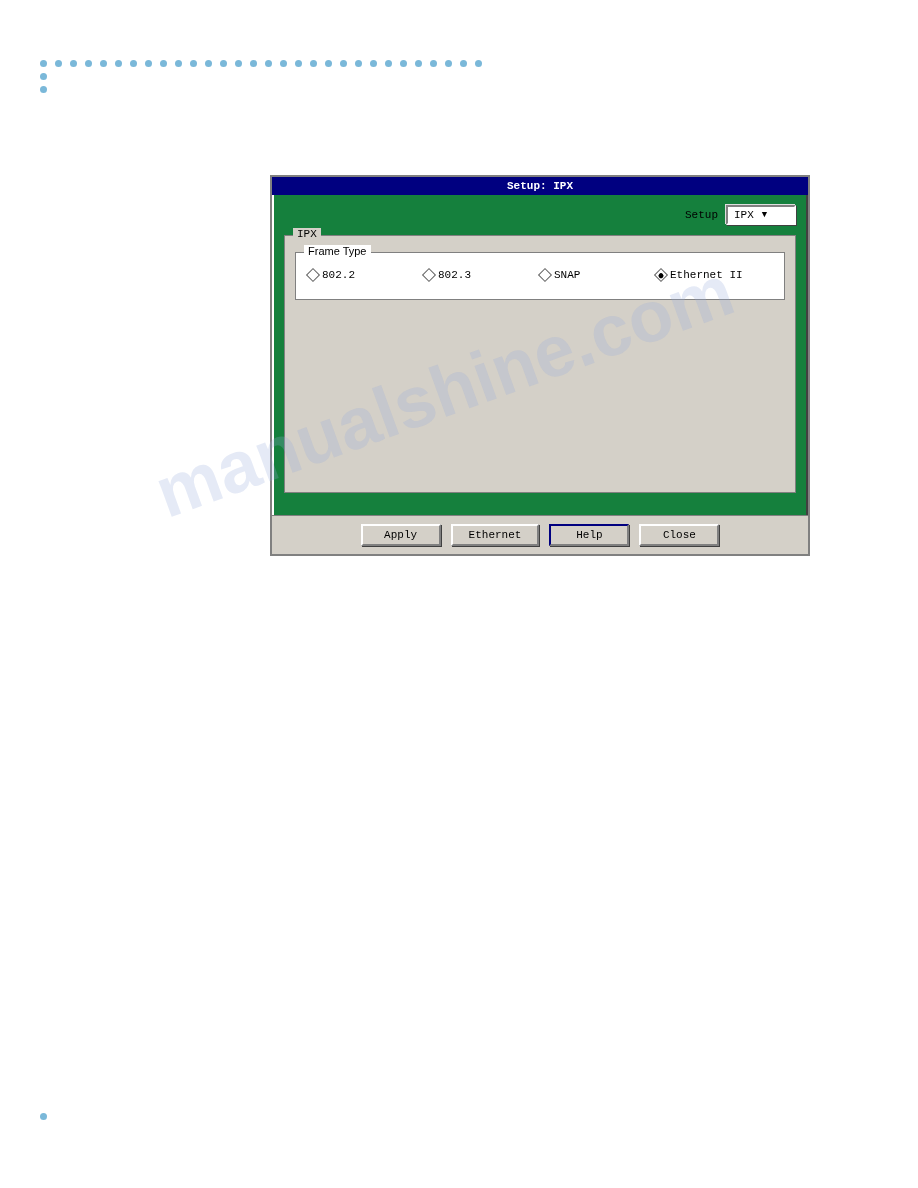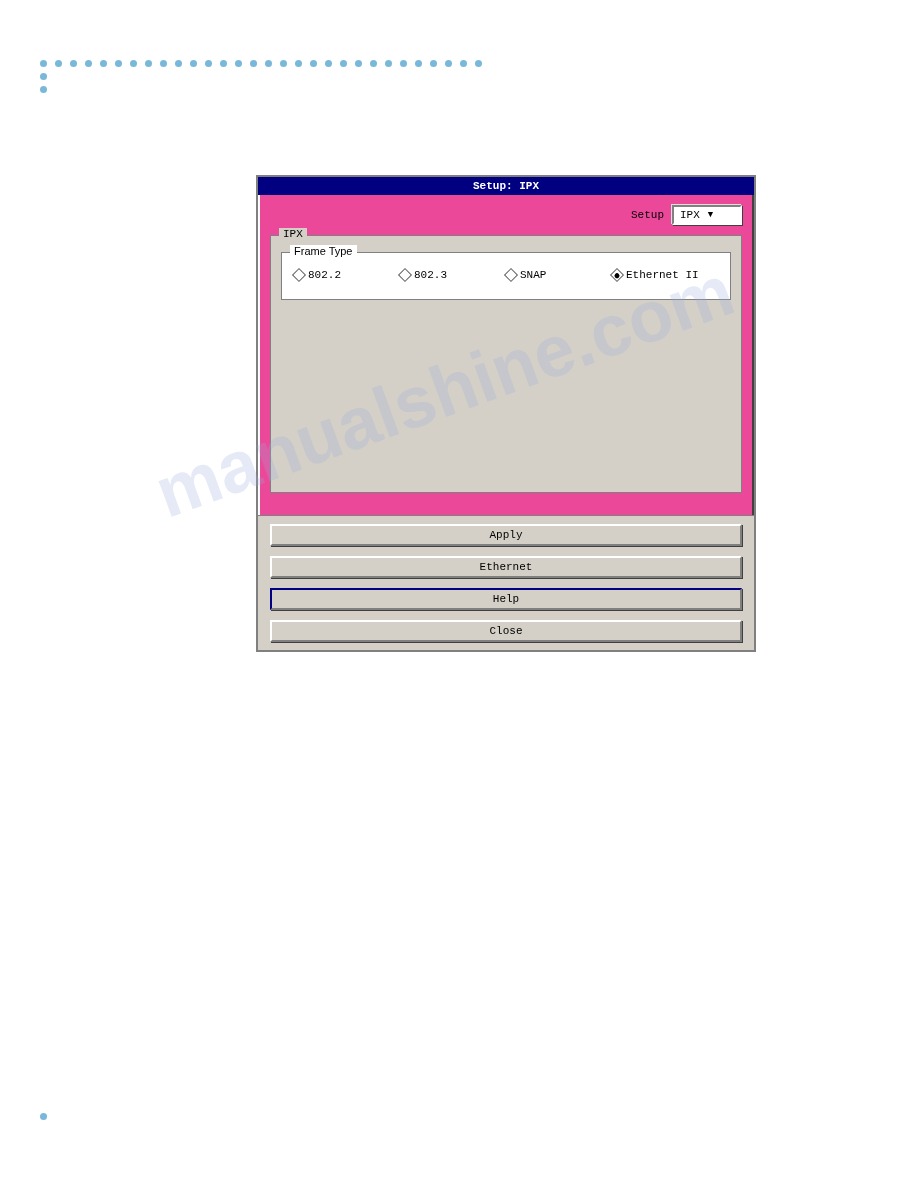--- a/index.html
+++ b/index.html
@@ -56,23 +56,23 @@
       transform: rotate(-20deg);
       pointer-events: none;
       white-space: nowrap;
       z-index: 10;
     }
 
     
     .dialog-window {
       position: absolute;
       top: 175px;
-      left: 256px;
-      width: 500px;
-      background: #ec4899;
+      left: 270px;
+      width: 540px;
+      background: #15803d;
       border: 2px solid #808080;
       box-shadow: 2px 2px 0 #ffffff inset, -2px -2px 0 #404040 inset;
     }
 
     
     .title-bar {
       background: #000080;
       color: #ffffff;
       text-align: center;
       padding: 3px 6px;
@@ -206,21 +206,20 @@
     }
 
     
     .button-row {
       display: flex;
       gap: 10px;
       justify-content: center;
       padding: 8px 12px;
       border-top: 1px solid #808080;
       background: #d4d0c8;
-      flex-direction: column;
     }
     .dialog-button {
       background: #d4d0c8;
       border: 2px solid;
       border-color: #ffffff #808080 #808080 #ffffff;
       box-shadow: 1px 1px 0 #404040;
       padding: 3px 16px;
       font-size: 11px;
       font-family: 'Courier New', monospace;
       cursor: pointer;

